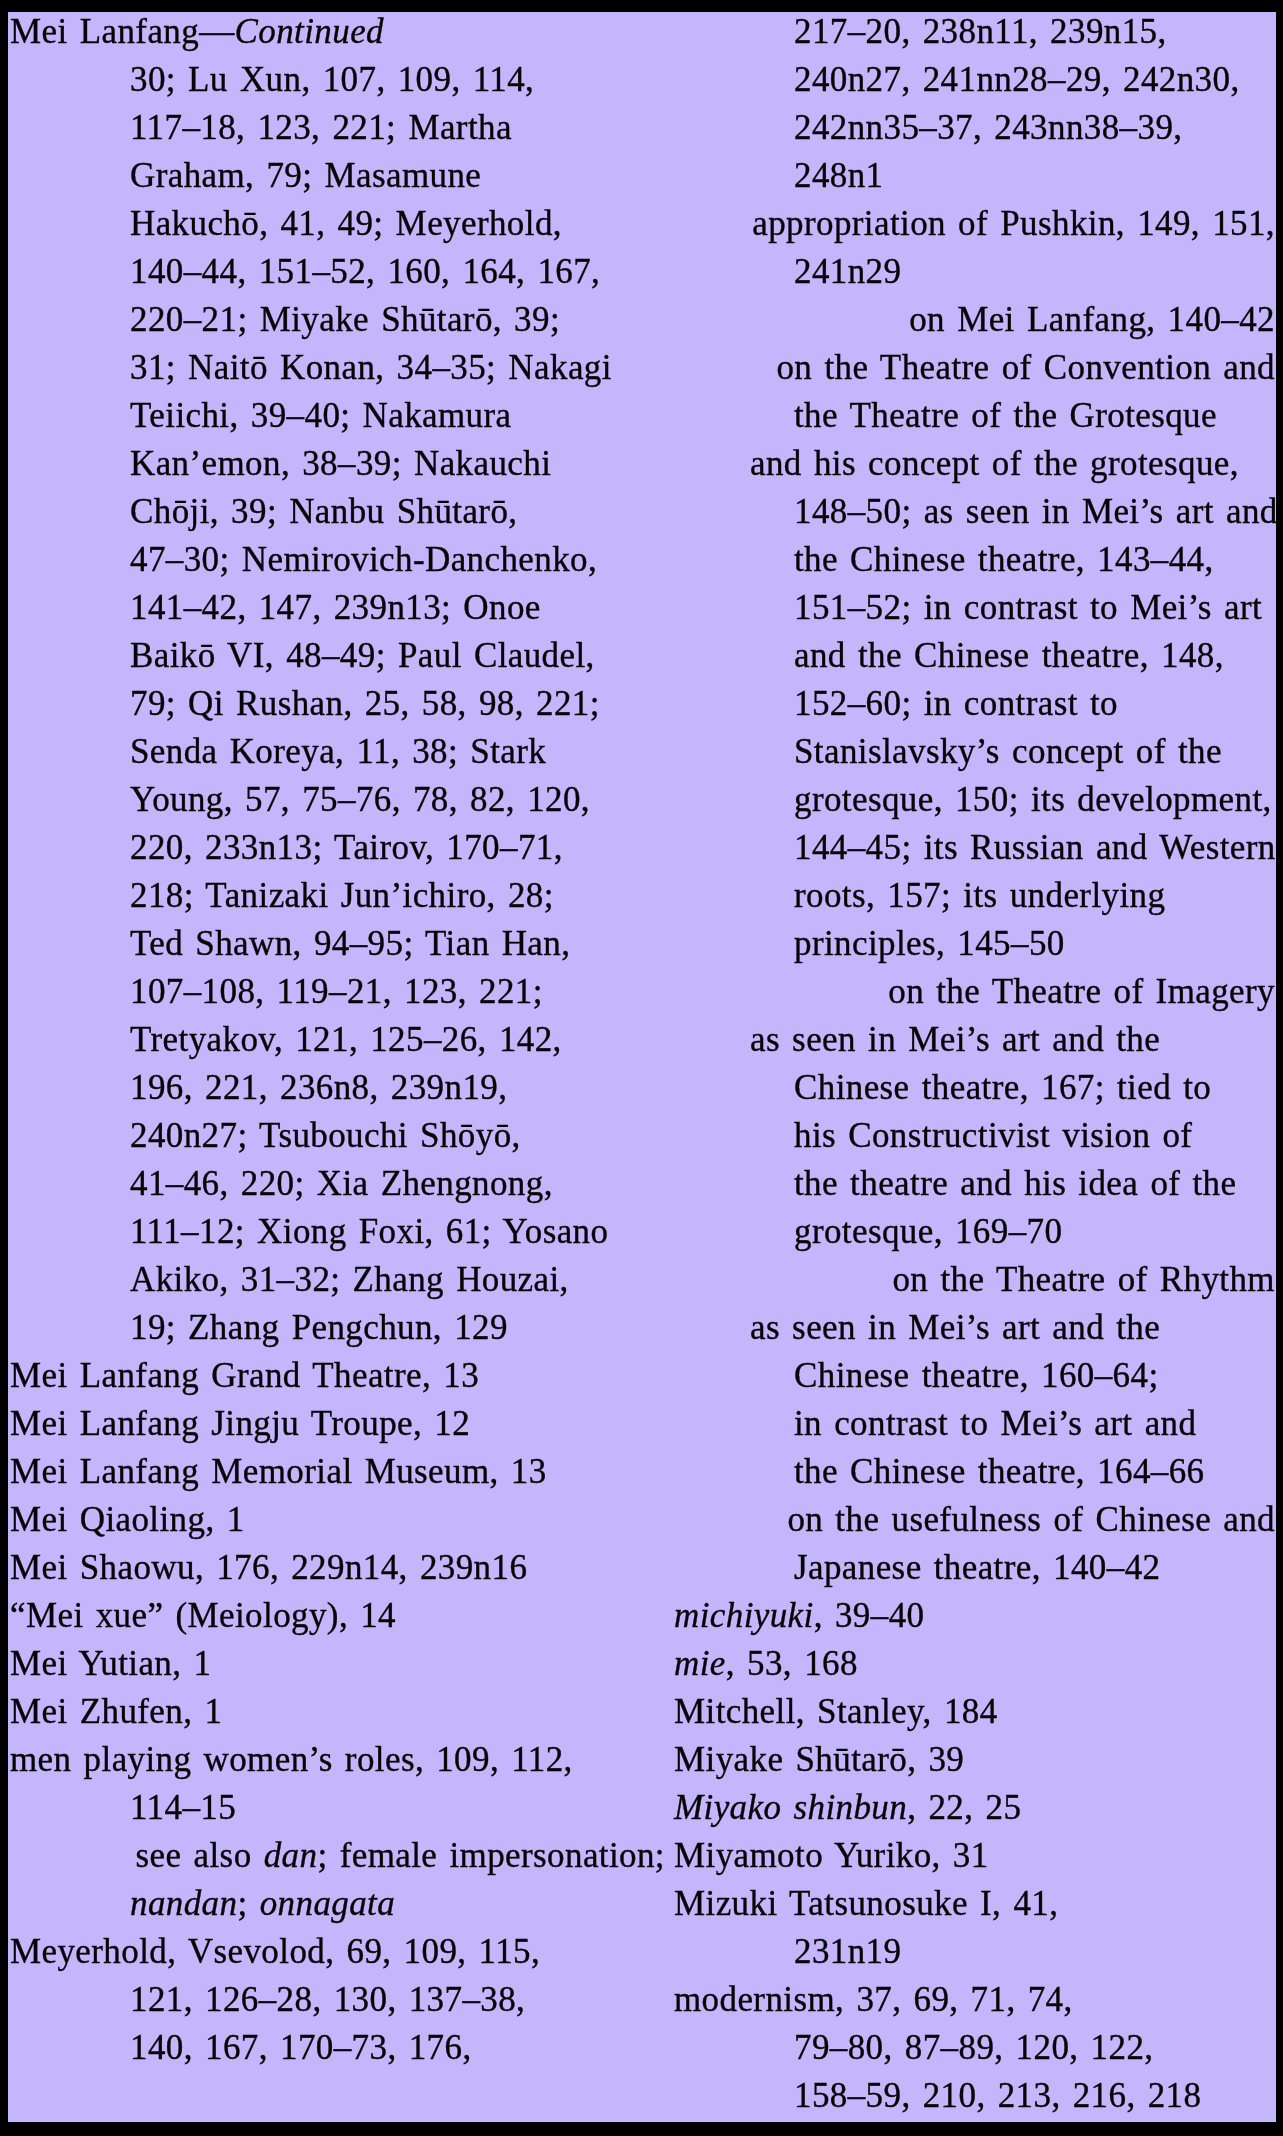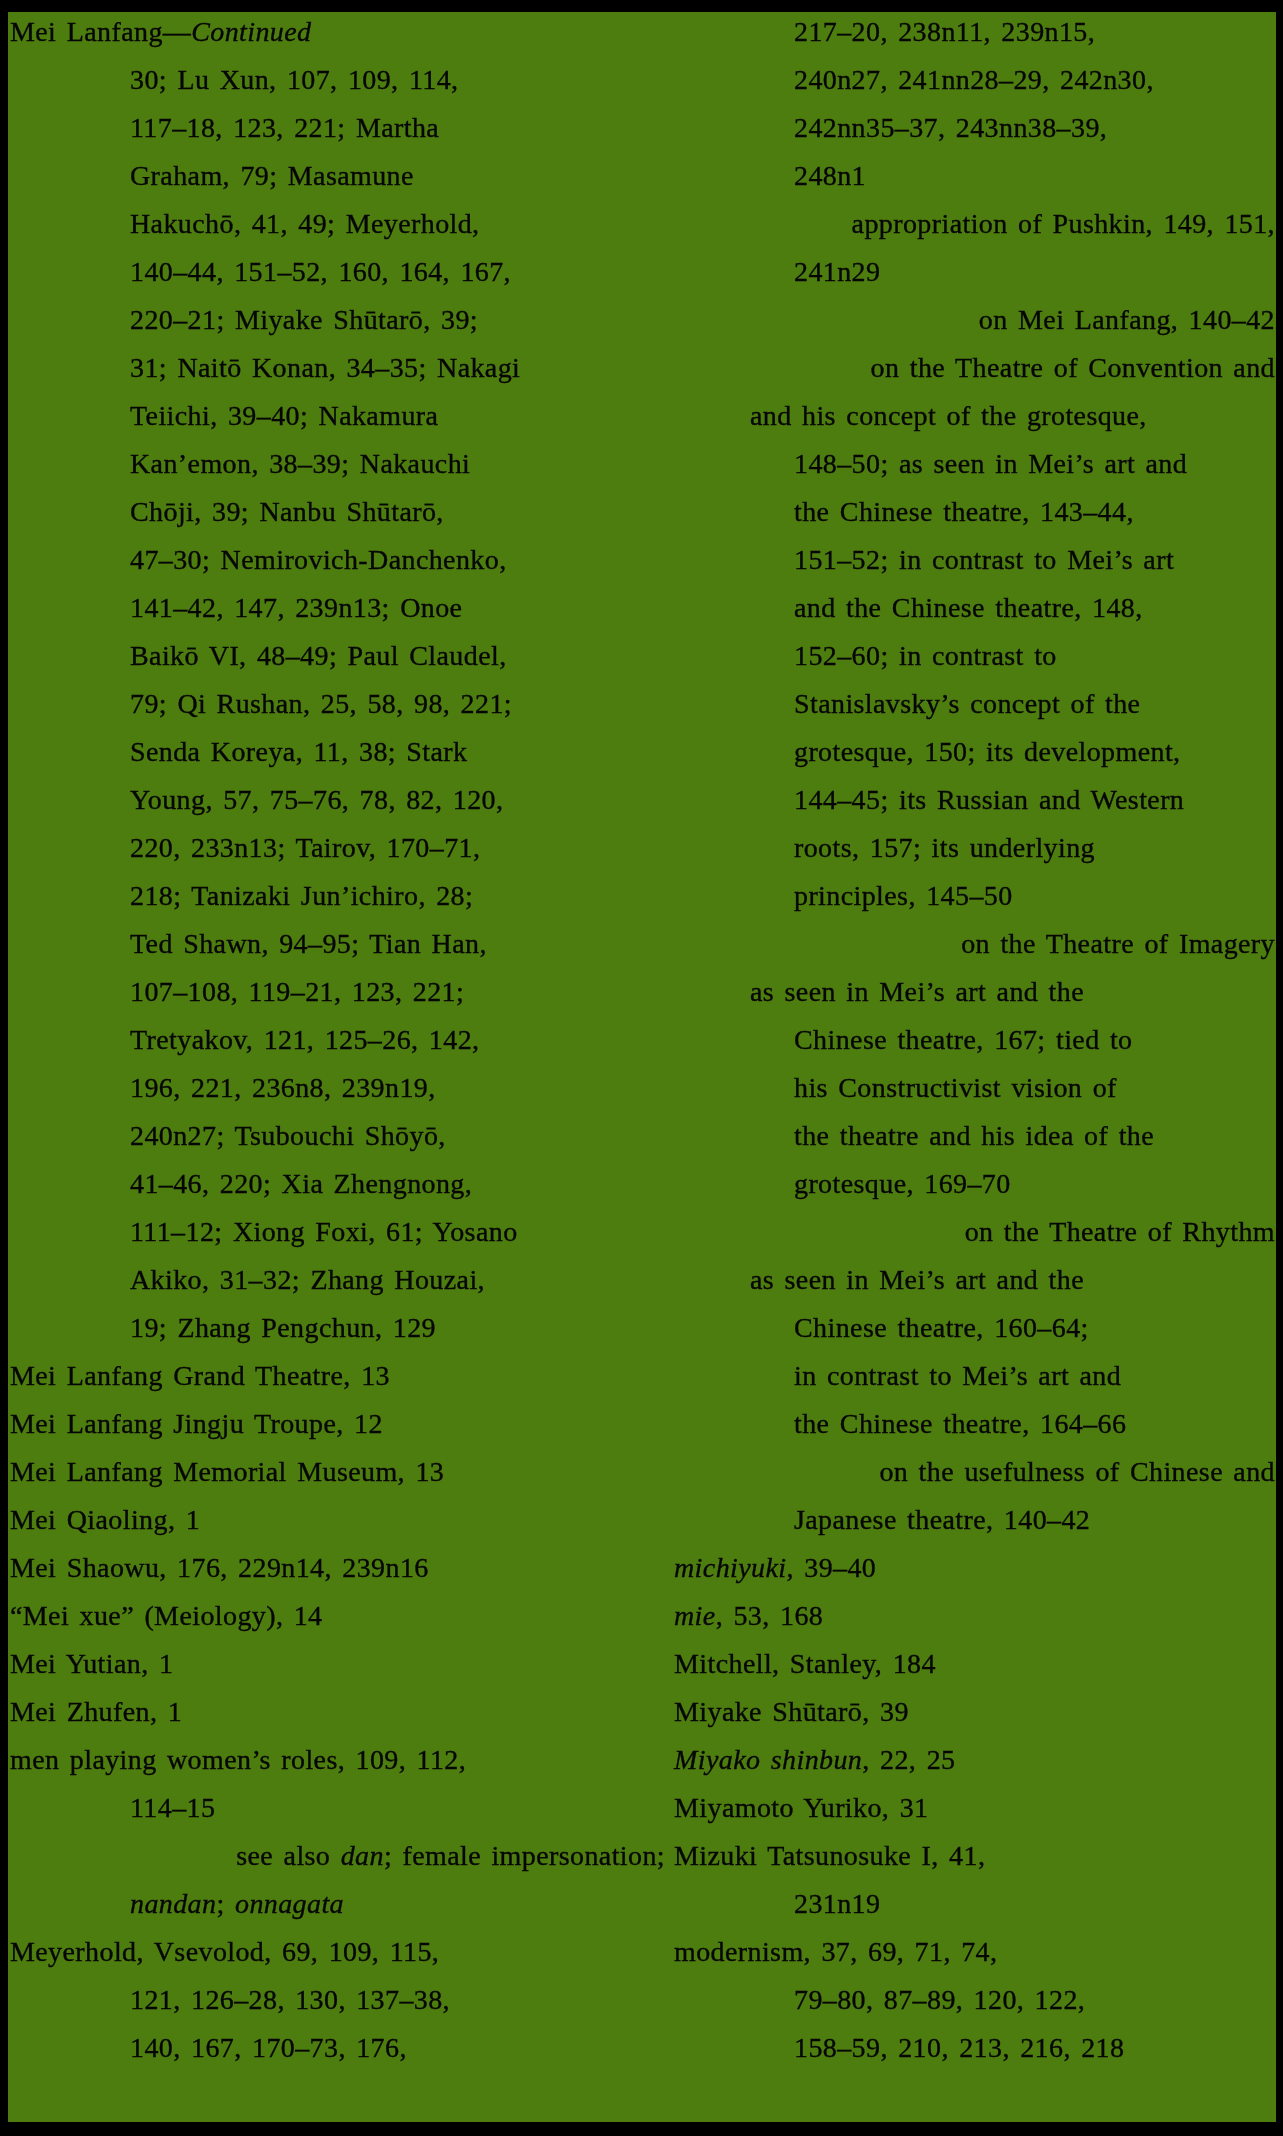--- a/index.html
+++ b/index.html
@@ -5,27 +5,27 @@
   html, body {
     margin: 0;
     padding: 0;
     background: #222;
   }
   .page {
     position: relative;
     box-sizing: border-box;
     width: 1283px;
     height: 2136px;
-    background: #4d7c0f;
+    background: #c4b5fd;
     border-style: solid;
     border-color: #000000;
     border-width: 12px 7px 14px 8px;
     overflow: hidden;
     font-family: "Liberation Serif", "DejaVu Serif", serif;
-    font-size: 28px;
+    font-size: 35px;
     line-height: 48px;
     color: #060606;
     letter-spacing: 0.4px;
     word-spacing: 3px;
     padding-left: 20px;
     -webkit-text-stroke: 0.35px #060606;
   }
   .col {
     position: absolute;
     top: -4px;
@@ -91,20 +91,21 @@
     </div>
   <div class="col col-right">
       <div class="line ind-3"><span class="">217–20, 238n11, 239n15,</span></div>
       <div class="line ind-3"><span class="">240n27, 241nn28–29, 242n30,</span></div>
       <div class="line ind-3"><span class="">242nn35–37, 243nn38–39,</span></div>
       <div class="line ind-3"><span class="">248n1</span></div>
       <div class="line ind-1"><span class="">appropriation of Pushkin, 149, 151,</span></div>
       <div class="line ind-3"><span class="">241n29</span></div>
       <div class="line ind-1"><span class="">on Mei Lanfang, 140–42</span></div>
       <div class="line ind-1"><span class="">on the Theatre of Convention and</span></div>
+      <div class="line ind-3"><span class="">the Theatre of the Grotesque</span></div>
       <div class="line ind-2"><span class="">and his concept of the grotesque,</span></div>
       <div class="line ind-3"><span class="">148–50; as seen in Mei’s art and</span></div>
       <div class="line ind-3"><span class="">the Chinese theatre, 143–44,</span></div>
       <div class="line ind-3"><span class="">151–52; in contrast to Mei’s art</span></div>
       <div class="line ind-3"><span class="">and the Chinese theatre, 148,</span></div>
       <div class="line ind-3"><span class="">152–60; in contrast to</span></div>
       <div class="line ind-3"><span class="">Stanislavsky’s concept of the</span></div>
       <div class="line ind-3"><span class="">grotesque, 150; its development,</span></div>
       <div class="line ind-3"><span class="">144–45; its Russian and Western</span></div>
       <div class="line ind-3"><span class="">roots, 157; its underlying</span></div>

